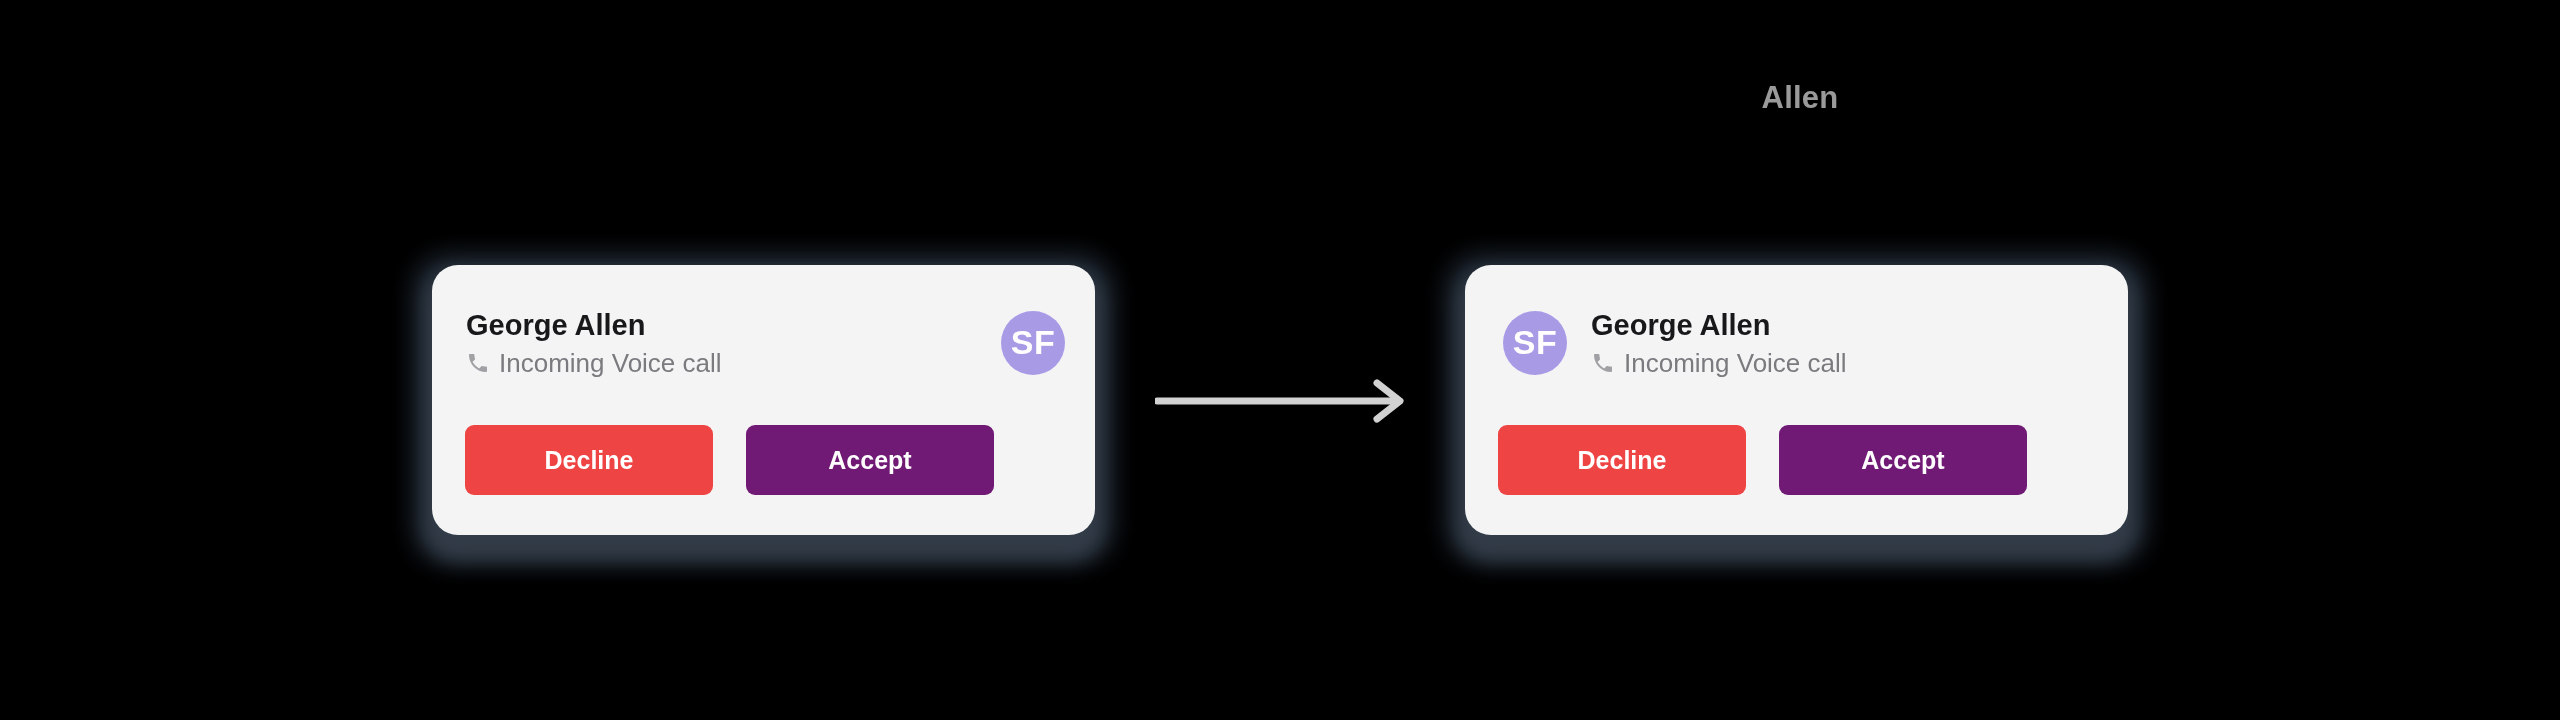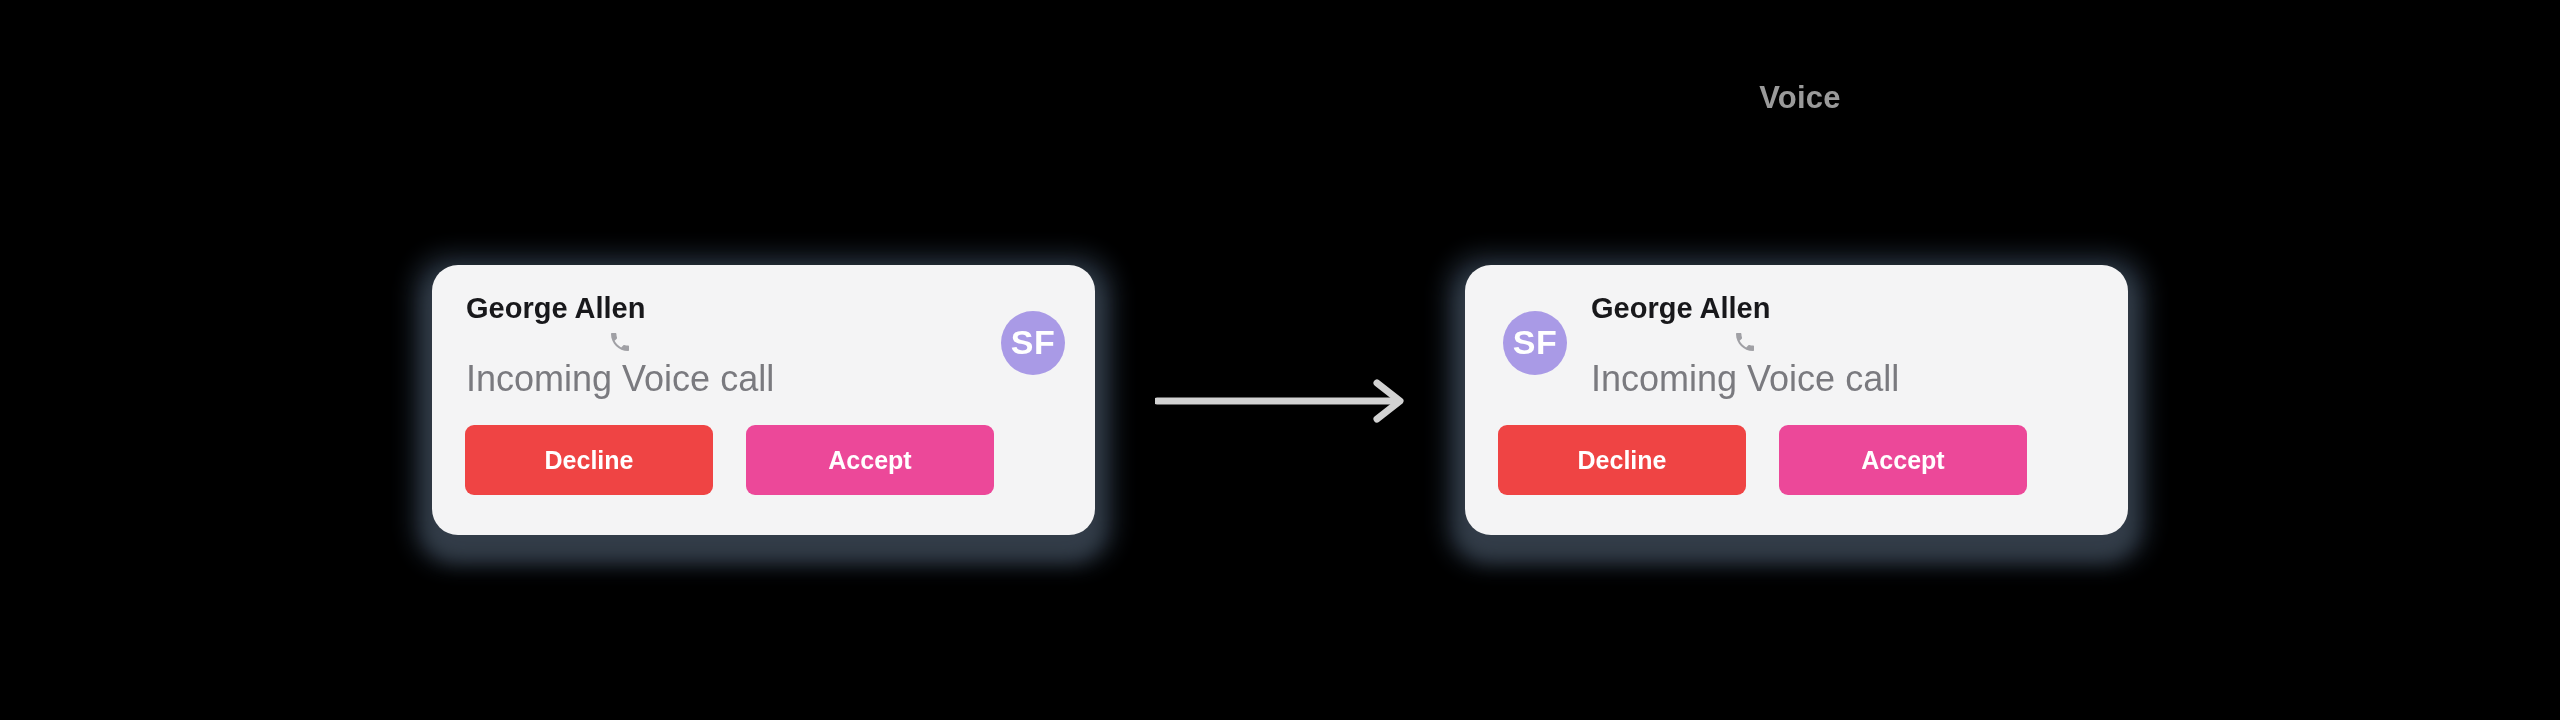--- a/index.html
+++ b/index.html
@@ -118,25 +118,24 @@
     font-weight: bold;
     color: #18181b;
     line-height: 36px;
     white-space: nowrap;
   }
 
   .call-status {
     display: flex;
     align-items: center;
     gap: 9px;
-    font-size: 36px;
+    font-size: 26px;
     color: #7a7a7f;
     line-height: 32px;
     white-space: nowrap;
-    flex-direction: column;
   }
 
   .phone-icon {
     display: inline-flex;
     align-items: center;
     justify-content: center;
     width: 24px;
     height: 24px;
     flex: none;
   }
@@ -177,39 +176,39 @@
     font-family: "Liberation Sans", sans-serif;
     font-size: 25px;
     font-weight: bold;
     line-height: 70px;
     text-align: center;
     padding: 0;
     cursor: pointer;
     display: block;
   }
   .btn-decline { background: #ef4444; }
-  .btn-accept  { background: #ec4899; }
+  .btn-accept  { background: #701a75; }
 
   
   .arrow {
     position: absolute;
     left: 1155px;
     top: 378px;
     width: 255px;
     height: 46px;
   }
   .arrow svg { display: block; }
 </style>
 </head>
 <body>
 
 <div class="stage">
 
 
-  <div class="col-title right">Voice</div>
+  <div class="col-title right">Allen</div>
 
   <div class="card-wrap left">
     <div class="card-shadow"></div>
     <div class="card-shadow inner"></div>
 
     <div class="card">
 
       <div class="card-head avatar-right">
 
         <div class="identity">

